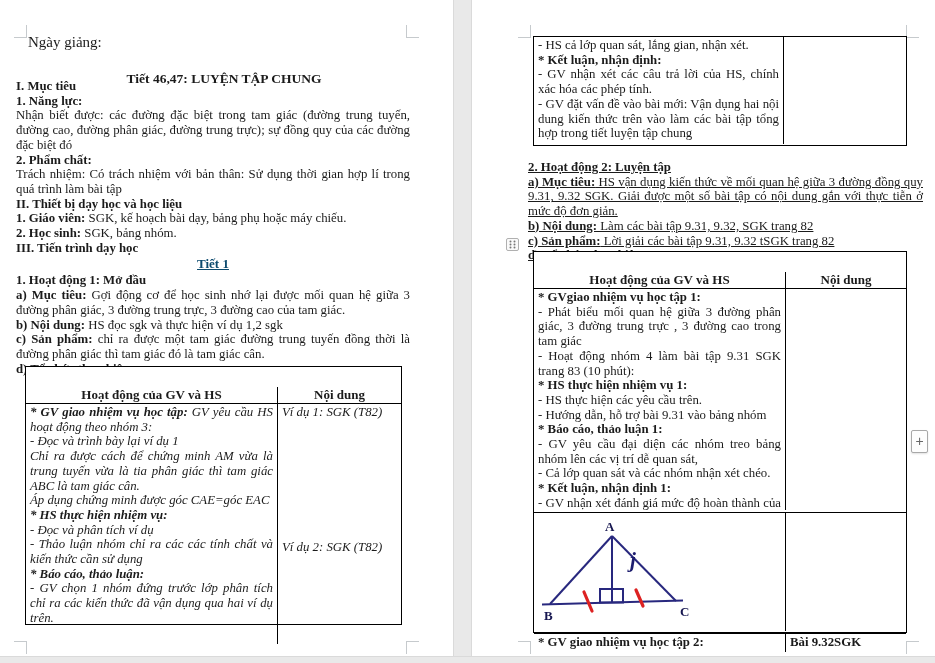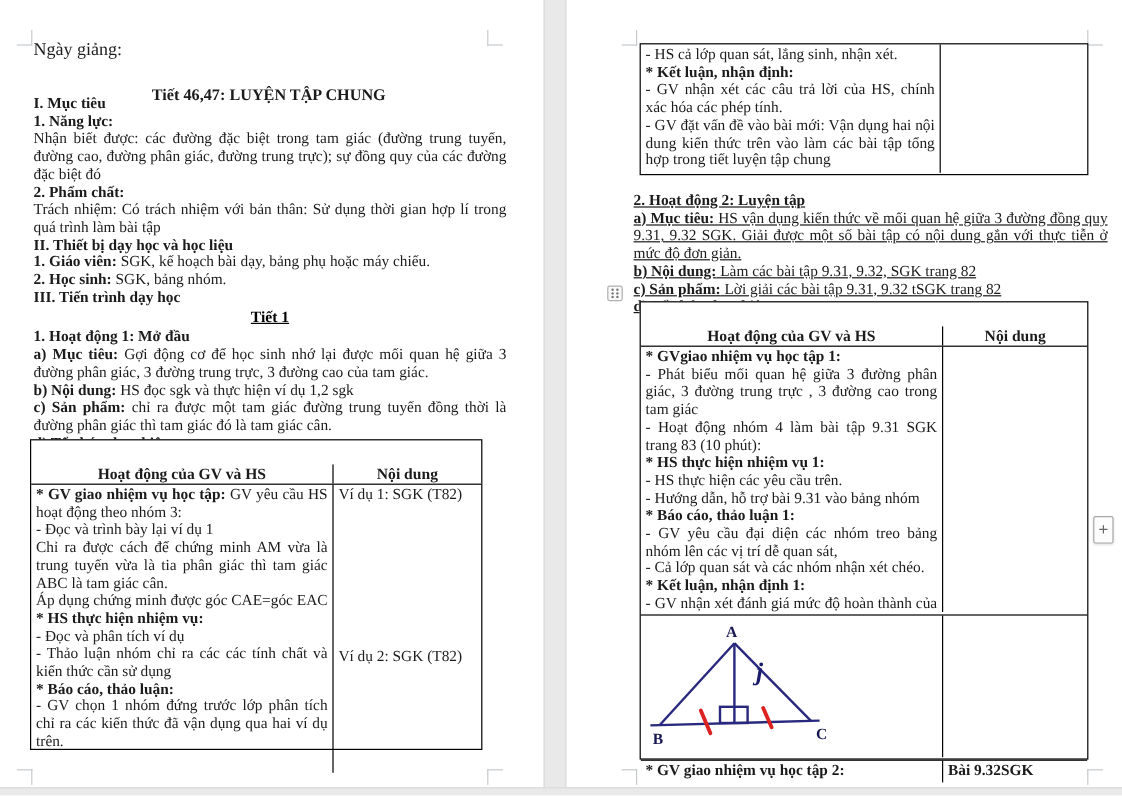--- a/index.html
+++ b/index.html
@@ -20,21 +20,21 @@
   .crop.bl { border-right:1px solid #c6cacd; border-top:1px solid #c6cacd; }
   .crop.br { border-left:1px solid #c6cacd;  border-top:1px solid #c6cacd; }
 
   
   .flow { position:absolute; }
   .para { margin:0; font-size:12.8px; line-height:14.7px; text-align:justify; }
   .para b { font-weight:bold; }
   .date-line { position:absolute; left:28px; top:34px; font-size:15px; }
   .doc-title { position:absolute; left:28px; top:71px; width:392px;
                text-align:center; font-weight:bold; font-size:13.5px; }
-  .tiet { text-align:center; color:#000000; font-weight:bold;
+  .tiet { text-align:center; color:#0c4a6e; font-weight:bold;
           text-decoration:underline; font-size:13px; line-height:16px; margin:1px 0; }
 
   
   .doc-table { position:absolute; border:1.5px solid #000; background:#fff; }
   .trow { display:flex; width:100%; }
   .tcell { padding:1px 4px; overflow:hidden; }
   .tcell.c1 { width:252px; border-right:1.5px solid #000; }
   .tcell.c2 { flex:1; }
   .thead .tcell { text-align:center; font-weight:bold; font-size:13px; line-height:15px; padding:0 2px 1px; }
   .thead { border-bottom:1.5px solid #000; height:17px;margin-top:20px; }
@@ -68,21 +68,21 @@
 <div class="crop bl" style="left:14px;  top:641px;"></div>
 <div class="crop br" style="left:406px; top:641px;"></div>
 <div class="crop tl" style="left:518px; top:25px;"></div>
 <div class="crop tr" style="left:906px; top:25px;"></div>
 <div class="crop bl" style="left:518px; top:641px;"></div>
 <div class="crop br" style="left:906px; top:641px;"></div>
 
 <div class="date-line">Ngày giảng:</div>
 <div class="doc-title">Tiết 46,47:  LUYỆN TẬP CHUNG</div>
 
-<div class="flow" style="left:28px; top:79px; width:394px;">
+<div class="flow" style="left:16px; top:79px; width:394px;">
   <div>
 
   <p class="para"><b>I. Mục tiêu</b></p>
       <p class="para"><b>1. Năng lực:</b></p>
       <p class="para"><span>Nhận biết được: các đường đặc biệt trong tam giác (đường trung tuyến, đường cao, đường phân giác, đường trung trực); sự đồng quy của các đường đặc biệt đó</span></p>
       <p class="para"><b>2. Phẩm chất:</b></p>
       <p class="para"><span>Trách nhiệm: Có trách nhiệm với bản thân: Sử dụng thời gian hợp lí trong quá trình làm bài tập</span></p>
       <p class="para"><b>II. Thiết bị dạy học và học liệu</b></p>
       <p class="para"><b>1. Giáo viên:</b><span> SGK, kế hoạch bài dạy, bảng phụ hoặc máy chiếu.</span></p>
       <p class="para"><b>2. Học sinh:</b><span> SGK, bảng nhóm.</span></p>
@@ -97,21 +97,21 @@
       <p class="para"><b>c) Sản phẩm:</b><span> chỉ ra được một tam giác đường trung tuyến đồng thời là đường phân giác thì tam giác đó là tam giác cân.</span></p>
       <p class="para"><b>d) Tổ chức thực hiện:</b></p>
     </div>
 </div>
 
 <div class="doc-table" style="left:25px; top:366px; width:377px; height:259px;">
   <div class="trow thead">
     <div class="tcell c1">Hoạt động của GV và HS</div>
     <div class="tcell c2">Nội dung</div>
   </div>
-  <div class="trow" style="height:240px;">
+  <div class="trow" style="height:240px;font-style:italic;">
     <div class="tcell c1 cellpara" style="height:240px;">
 
     <p class="para"><b>* GV giao nhiệm vụ học tập:</b><span> GV yêu cầu HS hoạt động theo nhóm 3:</span></p>
         <p class="para"><span>- Đọc và trình bày lại ví dụ 1</span></p>
         <p class="para"><span>Chỉ ra được cách để chứng minh AM vừa là trung tuyến vừa là tia phân giác thì tam giác ABC là tam giác cân.</span></p>
         <p class="para"><span>Áp dụng chứng minh được góc CAE=góc EAC</span></p>
         <p class="para"><b>* HS thực hiện nhiệm vụ:</b></p>
         <p class="para"><span>- Đọc và phân tích ví dụ</span></p>
         <p class="para"><span>- Thảo luận nhóm chỉ ra các các tính chất và kiến thức cần sử dụng</span></p>
         <p class="para"><b>* Báo cáo, thảo luận:</b></p>
@@ -121,21 +121,21 @@
       <span class="para" style="display:block;">Ví dụ 1: SGK (T82)</span>
       <span class="para vd2">Ví dụ 2: SGK (T82)</span>
     </div>
   </div>
 </div>
 
 <div class="doc-table" style="left:533px; top:36px; width:374px; height:110px;">
   <div class="trow" style="height:107px;">
     <div class="tcell c1 cellpara" style="width:250px; height:107px;">
 
-    <p class="para"><span>- HS cả lớp quan sát, lắng sinh, nhận xét.</span></p>
+    <p class="para"><span>- HS cả lớp quan sát, lắng gian, nhận xét.</span></p>
         <p class="para"><b>* Kết luận, nhận định:</b></p>
         <p class="para"><span>- GV nhận xét các câu trả lời của HS, chính xác hóa các phép tính.</span></p>
         <p class="para"><span>- GV đặt vấn đề vào bài mới: Vận dụng hai nội dung kiến thức trên vào làm các bài tập tổng hợp trong tiết luyện tập chung</span></p>
       </div>
     <div class="tcell c2"></div>
   </div>
 </div>
 
 <div class="flow" style="left:528px; top:160px; width:395px;text-decoration:underline;">
   <div>

